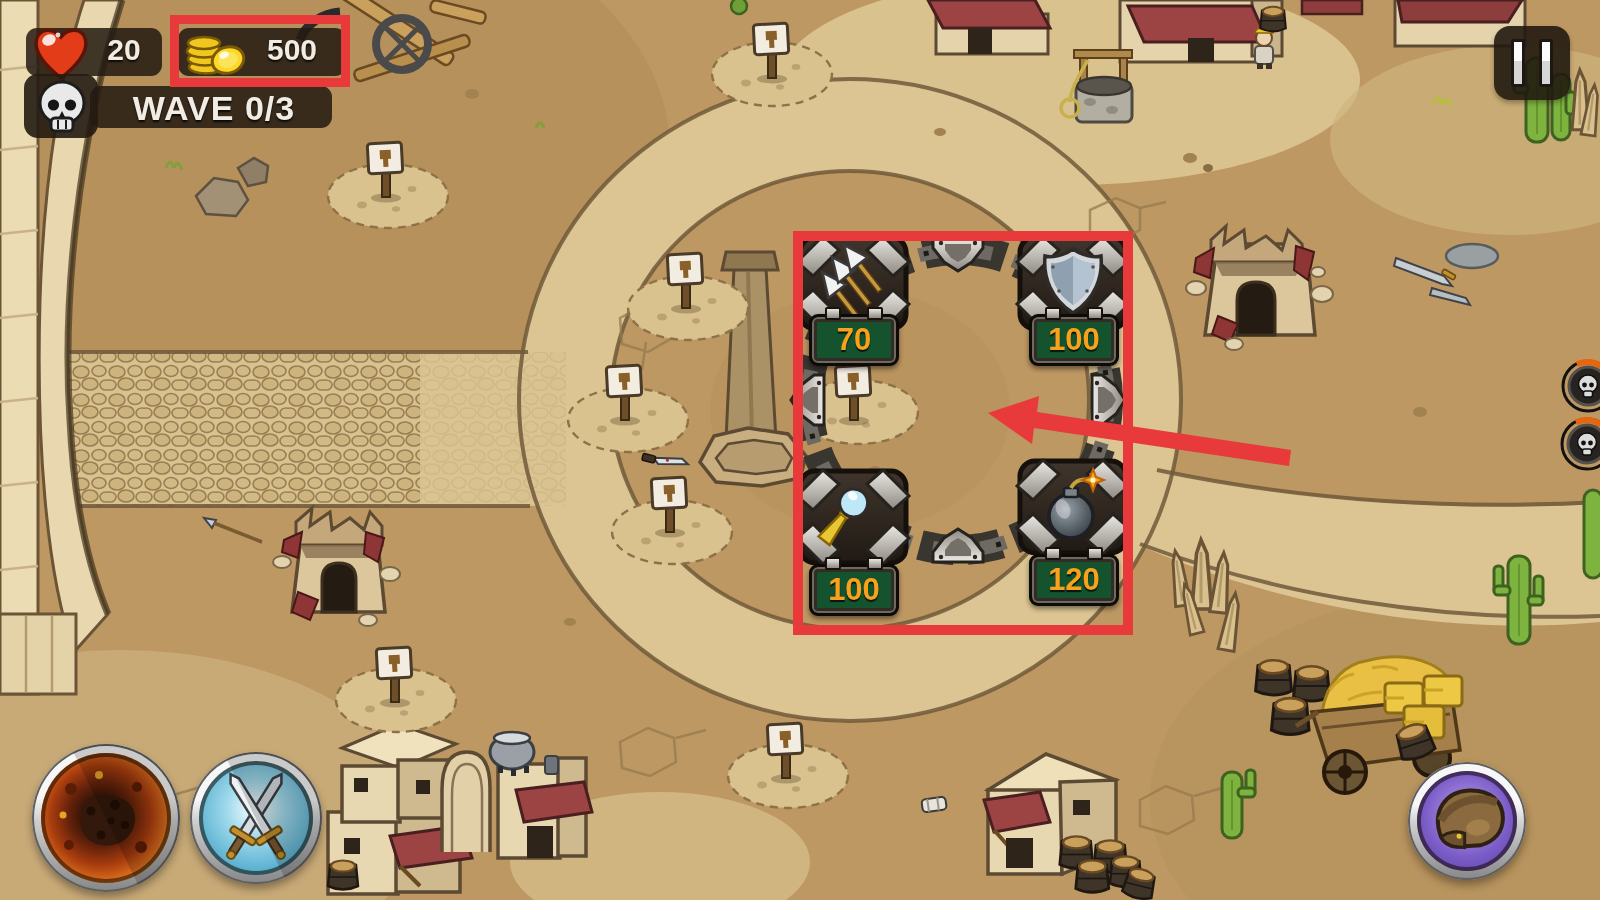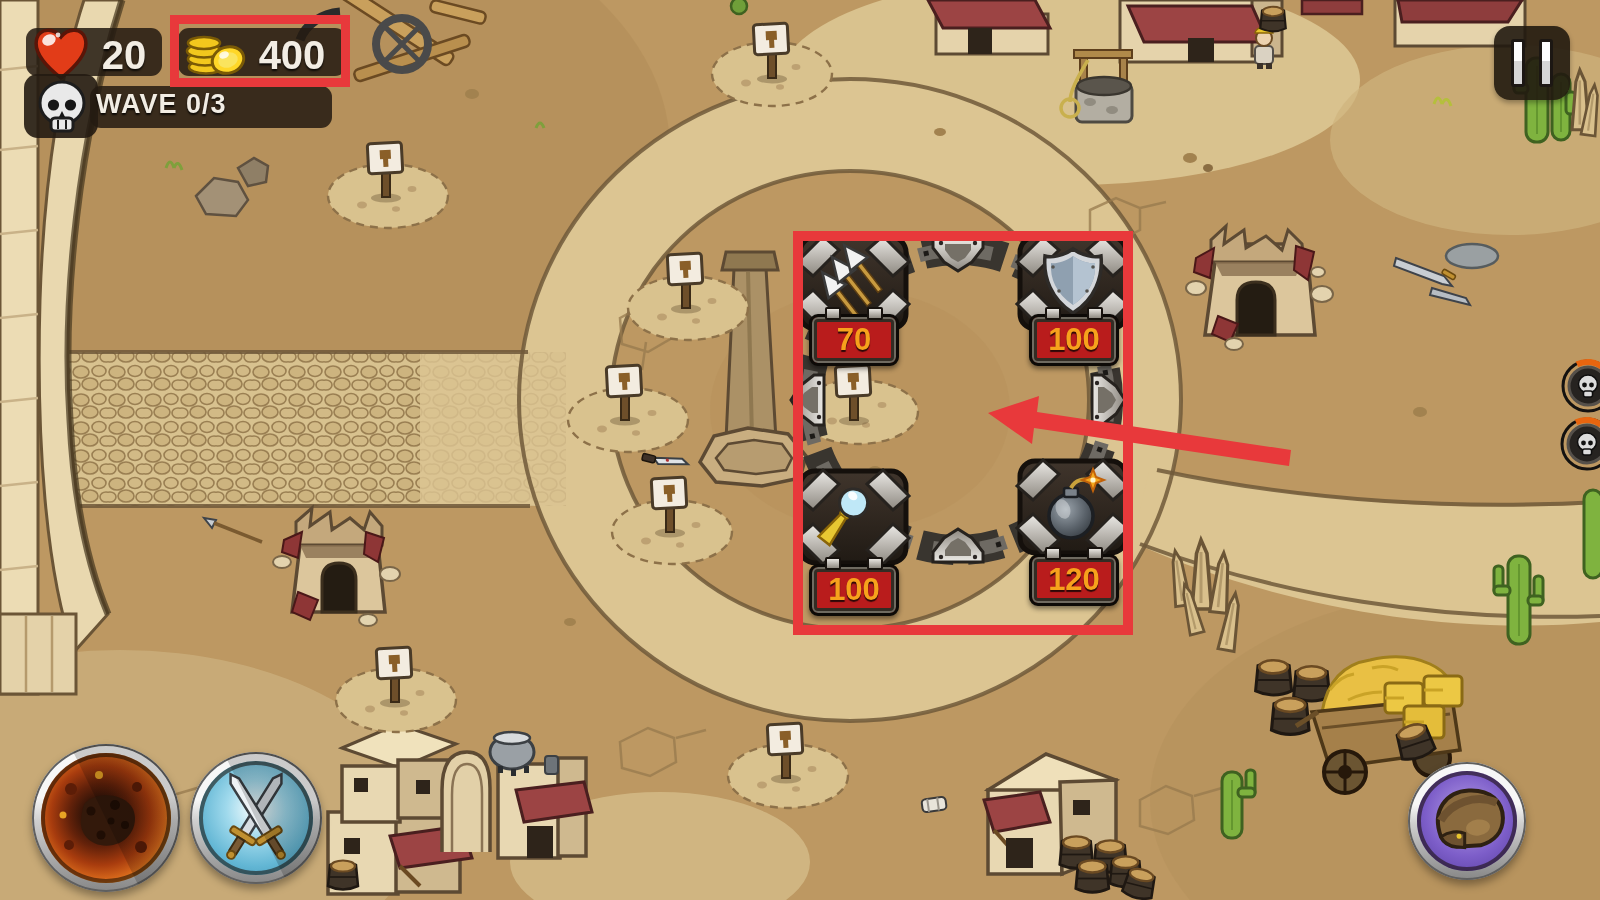--- a/index.html
+++ b/index.html
@@ -4,28 +4,28 @@
 <style>
   html,body{margin:0;padding:0;background:#222;}
   .stage{position:relative;width:1600px;height:900px;overflow:hidden;background:#bd9862;
          font-family:"Liberation Sans",sans-serif;}
   .stage *{box-sizing:border-box;}
   svg{display:block;}
   .layer{position:absolute;left:0;top:0;}
 
   
   .hud-bar{position:absolute;background:rgba(36,27,18,.86);border-radius:11px;}
-  .hud-text{position:absolute;color:#f2ede4;font-weight:bold;font-size:40px;
+  .hud-text{position:absolute;color:#f2ede4;font-weight:bold;font-size:30px;
             text-shadow:0 2px 2px rgba(0,0,0,.8);}
   #lives-bar{left:26px;top:28px;width:136px;height:48px;}
   #lives-value{left:92px;top:33px;width:64px;text-align:center;}
   #gold-bar{left:178px;top:28px;width:168px;height:48px;}
   #gold-value{left:244px;top:33px;width:96px;text-align:center;}
   #wave-bar{left:90px;top:86px;width:242px;height:42px;}
-  #wave-label{left:96px;top:89px;width:236px;font-size:27px;letter-spacing:1px;}
+  #wave-label{left:96px;top:89px;width:236px;text-align:center;font-size:34px;letter-spacing:1px;}
   #skull-badge{position:absolute;left:24px;top:74px;width:74px;height:64px;
                background:rgba(36,27,18,.9);border-radius:14px;}
   #pause-button{position:absolute;left:1494px;top:26px;width:76px;height:74px;
                 background:rgba(33,25,16,.9);border-radius:16px;display:flex;gap:14px;
                 align-items:center;justify-content:center;box-shadow:0 3px 5px rgba(0,0,0,.3);}
   .pause-bar{width:14px;height:48px;border:3px solid #1c1713;border-radius:3px;
              background:linear-gradient(180deg,#fdfdfd 0 46%,#d6d6d6 46% 100%);}
 
   
   .ability{position:absolute;border-radius:50%;}
@@ -41,21 +41,21 @@
       #2a1107 15%,#64220a 33%,#a83c0e 51%,#d4651a 65%,#eda428 80%,#b96f18 96%);}
   #ability-reinforce{left:190px;top:752px;width:132px;height:132px;}
   #ability-reinforce .inner{background:radial-gradient(circle at 50% 42%,
       #e6f6fa 8%,#9fd9ec 34%,#62b6d4 66%,#3e92b2 96%);}
   #hero-item-button{left:1408px;top:762px;width:118px;height:118px;}
   #hero-item-button .inner{background:radial-gradient(circle at 50% 44%,
       #ab92e2 12%,#7d5ec9 55%,#5b41a4 92%);}
 
   
   .tower-slot{position:absolute;width:120px;height:170px;}
-  .plaque{position:absolute;left:16px;width:90px;height:52px;background:#b91c1c;
+  .plaque{position:absolute;left:16px;width:90px;height:52px;background:#14532d;
      border:3px solid #0d0a07;border-radius:9px;display:flex;align-items:center;justify-content:center;
      box-shadow:inset 0 0 0 2px #6f6a60, inset 0 0 0 5px #332c24, 0 3px 5px rgba(0,0,0,.45);}
   .plaque .cost{color:#f7a11c;font-size:31px;font-weight:bold;text-shadow:0 2px 1px rgba(0,0,0,.75);}
   .tab{position:absolute;top:-10px;width:16px;height:13px;border:2px solid #17120e;border-radius:2px;
        background:linear-gradient(180deg,#e8e5e0,#8f8a82);}
   .tab.t1{left:13px}.tab.t2{right:13px}
   .slot-top .plaque{top:82px}
   .slot-bottom .plaque{top:98px}
 
   
@@ -548,21 +548,21 @@
   <g stroke="#7a5a06" stroke-width="2.6" fill="#f2c71d">
     <ellipse cx="22" cy="37" rx="17" ry="6.5"></ellipse>
     <ellipse cx="21" cy="29" rx="17" ry="6.5"></ellipse>
     <ellipse cx="20" cy="21" rx="17" ry="6.5"></ellipse>
     <ellipse cx="20" cy="13" rx="16" ry="6"></ellipse>
   </g>
   <ellipse cx="44" cy="30" rx="16" ry="13" fill="#ffd728" stroke="#7a5a06" stroke-width="3" transform="rotate(-18 44 30)"></ellipse>
   <ellipse cx="44" cy="30" rx="10" ry="7.5" fill="#fae45e" transform="rotate(-18 44 30)"></ellipse>
   <ellipse cx="40" cy="25" rx="5" ry="3.5" fill="#ffffff" opacity=".8" transform="rotate(-18 40 25)"></ellipse>
 </svg>
-<span class="hud-text" id="gold-value">400</span>
+<span class="hud-text" id="gold-value">500</span>
 
 <div id="skull-badge"></div>
 <svg class="layer" style="left:32px;top:78px" width="60" height="60" viewBox="0 0 60 60">
   <ellipse cx="30" cy="25" rx="22" ry="21" fill="#e9e9e9" stroke="#1d1d1d" stroke-width="3"></ellipse>
   <rect x="19" y="40" width="22" height="13" rx="4" fill="#e9e9e9" stroke="#1d1d1d" stroke-width="3"></rect>
   <circle cx="21.5" cy="27" r="5.6" fill="#161616"></circle>
   <circle cx="38.5" cy="27" r="5.6" fill="#161616"></circle>
   <polygon points="30,33 33,39 27,39" fill="#161616"></polygon>
   <line x1="26" y1="42" x2="26" y2="51" stroke="#1d1d1d" stroke-width="2"></line>
   <line x1="34" y1="42" x2="34" y2="51" stroke="#1d1d1d" stroke-width="2"></line>

